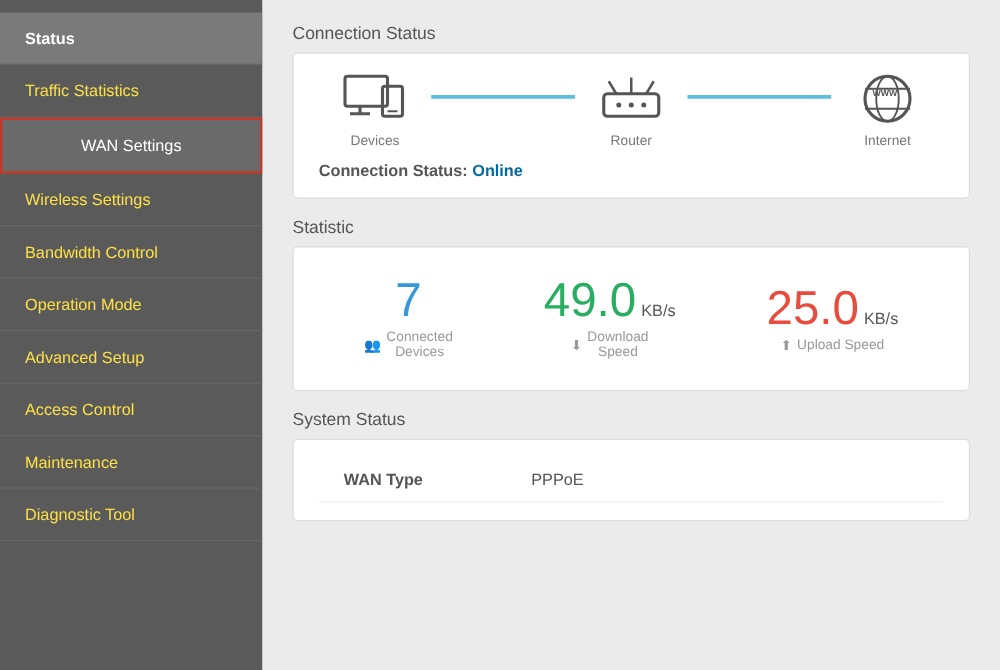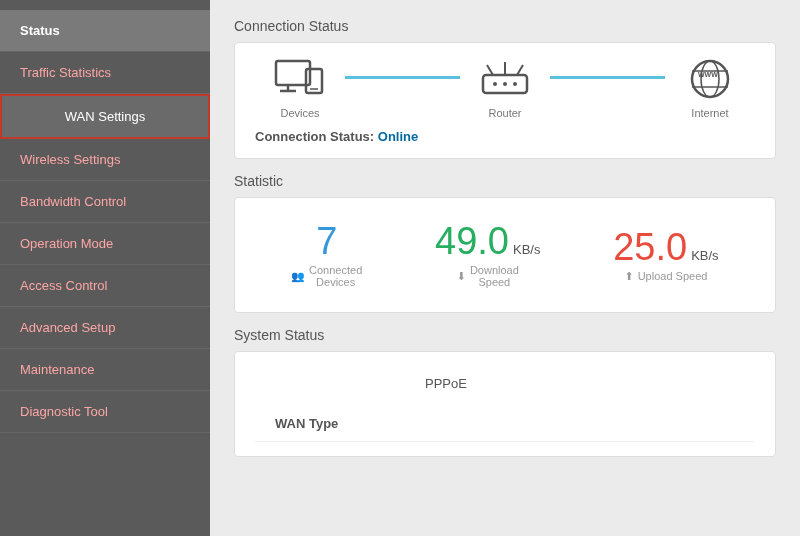--- a/index.html
+++ b/index.html
@@ -18,21 +18,21 @@
       width: 210px;
       min-width: 210px;
       background: #5a5a5a;
       display: flex;
       flex-direction: column;
       padding-top: 10px;
     }
 
     .sidebar-item {
       padding: 13px 20px;
-      color: #fca5a5;
+      color: #fde047;
       font-size: 13px;
       cursor: pointer;
       border-bottom: 1px solid #666;
     }
 
     .sidebar-item.active {
       background: #7a7a7a;
       color: #fff;
       font-weight: bold;
     }
@@ -165,21 +165,20 @@
       display: flex;
       padding: 10px 20px;
       border-bottom: 1px solid #f0f0f0;
       font-size: 13px;
     }
 
     .system-status-key {
       width: 150px;
       color: #555;
       font-weight: bold;
-      margin-top: 40px;
     }
 
     .system-status-value {
       color: #555;
     }
   </style>
 </head>
 <body>
 
 <div class="sidebar">
@@ -195,24 +194,24 @@
   <div class="sidebar-item">
     <span>Wireless Settings</span>
   </div>
   <div class="sidebar-item">
     <span>Bandwidth Control</span>
   </div>
   <div class="sidebar-item">
     <span>Operation Mode</span>
   </div>
   <div class="sidebar-item">
+    <span>Advanced Setup</span>
+  </div>
+  <div class="sidebar-item">
     <span>Access Control</span>
-  </div>
-  <div class="sidebar-item">
-    <span>Advanced Setup</span>
   </div>
   <div class="sidebar-item">
     <span>Maintenance</span>
   </div>
   <div class="sidebar-item">
     <span>Diagnostic Tool</span>
   </div>
 </div>
 
 <div class="main">

